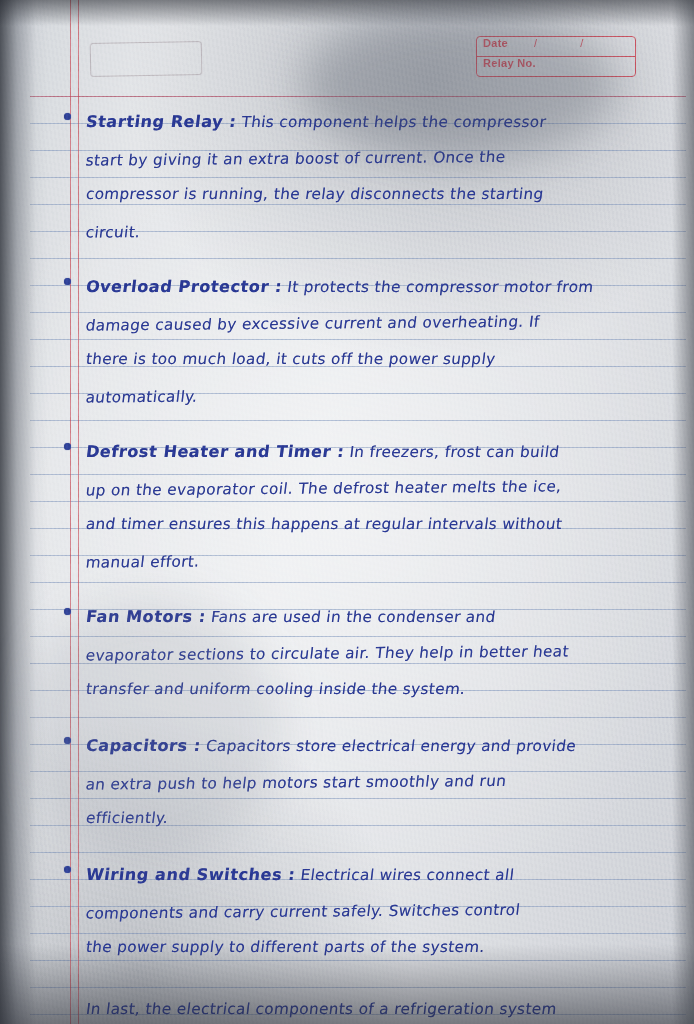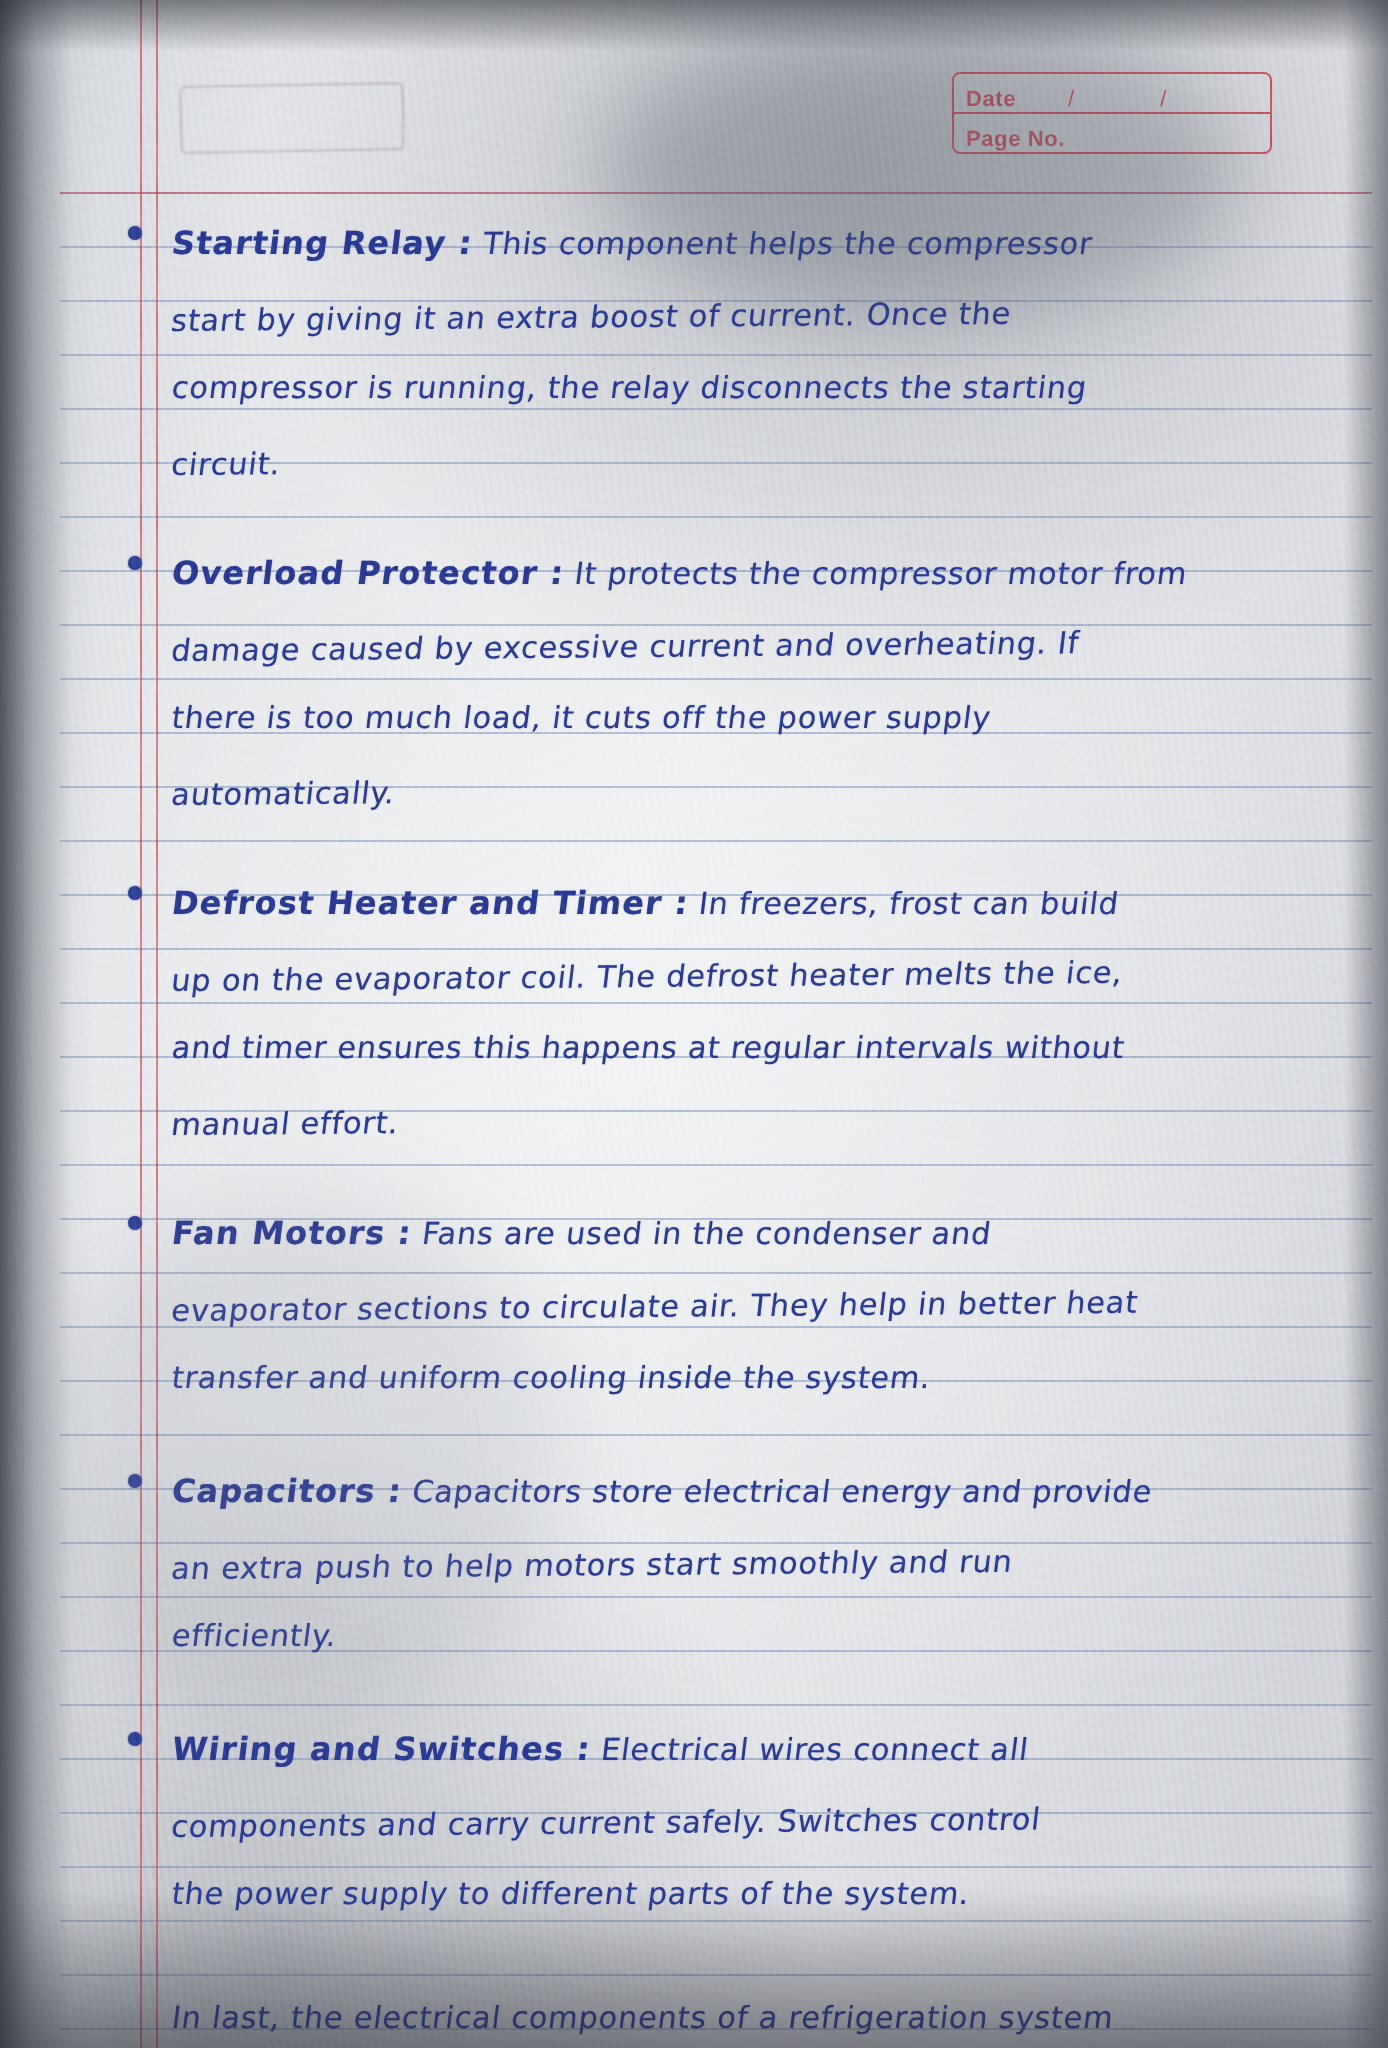--- a/index.html
+++ b/index.html
@@ -105,21 +105,21 @@
     width: 158px;
     border: 1.6px solid #c8505c;
     border-radius: 4px;
     color: #c8505c;
     font-size: 11px;
     letter-spacing: .3px;
     background: rgba(255,255,255,0.10);
   }
   .stamp .row {
     display: flex;
-    align-items: flex-end;
+    align-items: flex-start;
     height: 19px;
     padding: 0 6px;
   }
   .stamp .row + .row { border-top: 1.4px solid #c8505c; }
   .stamp .lbl { font-weight: 700; }
   .stamp .slashes { margin-left: 26px; letter-spacing: 20px; }
 
   
   .mark {
     position: absolute;
@@ -224,21 +224,21 @@
   <div class="mark">
     <div></div>
   </div>
 
   <div class="stamp">
     <div class="row">
       <span class="lbl">Date</span>
       <span class="slashes">/  /</span>
     </div>
     <div class="row">
-      <span class="lbl">Page No.</span>
+      <span class="lbl">Relay No.</span>
       <span style="margin-left:10px"></span>
     </div>
   </div>
 
   <div class="note" id="note">
       <div class="item">
         <div class="bullet"></div>
         <div class="line"><span class="head">Starting Relay :</span> This component helps the compressor</div>
         <div class="line l2">start by giving it an extra boost of current. Once the</div>
         <div class="line">compressor is running, the relay disconnects the starting</div>

